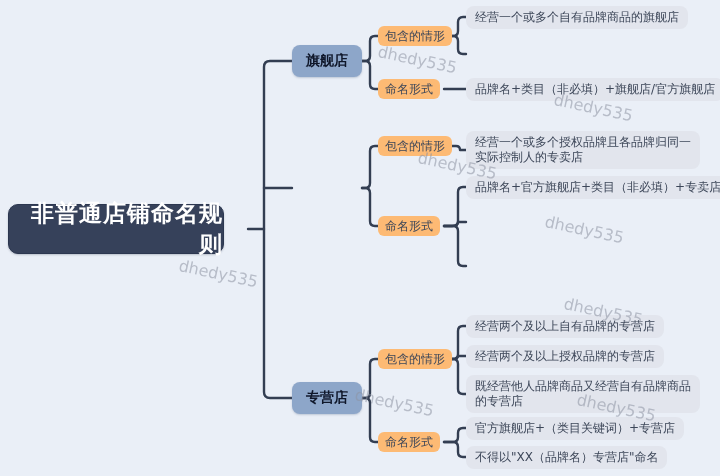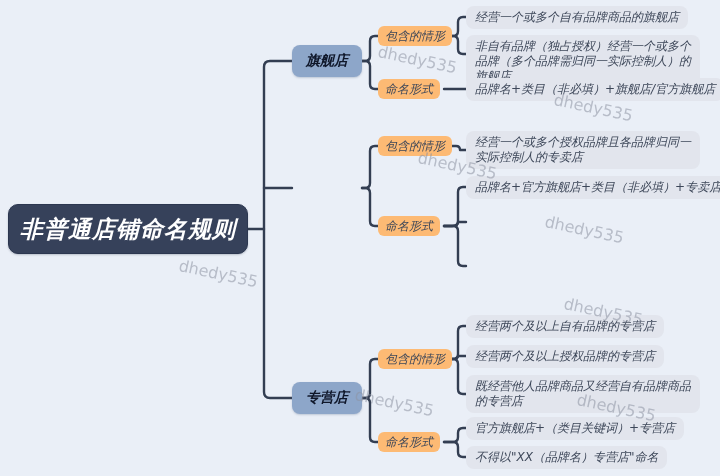--- a/index.html
+++ b/index.html
@@ -3,27 +3,28 @@
 <meta charset="utf-8">
 <style>
   html,body{margin:0;padding:0;}
   body{
     width:720px;height:476px;overflow:hidden;
     background:#eaeff7;
     font-family:"DejaVu Sans","Liberation Sans",sans-serif;
   }
   #canvas{position:relative;width:720px;height:476px;background:#eaeff7;}
   svg.lines{position:absolute;left:0;top:0;width:720px;height:476px;pointer-events:none;}
-  .node{position:absolute;box-sizing:border-box;font-style:italic;}
+  .node{position:absolute;box-sizing:border-box;}
   .root{
-    left:8px;top:204px;width:240px;height:50px;
+    left:8px;top:204px;width:216px;height:50px;
     background:#36415a;border:1px solid #2c3750;border-radius:10px;
     color:#ffffff;font-size:23px;font-weight:bold;letter-spacing:1px;
     display:flex;align-items:center;justify-content:center;
     box-shadow:0 1px 2px rgba(40,50,70,.25);
+    text-align:right;
   }
   .branch{
     left:292px;width:70px;height:32px;
     background:#8da6c9;border-radius:8px;
     color:#0f172a;font-size:14px;font-weight:bold;
     display:flex;align-items:center;justify-content:center;
     box-shadow:0 1px 2px rgba(90,110,140,.3);
   }
   .sub{
     left:378px;height:20px;
@@ -82,21 +83,20 @@
   </svg>
 
   <div class="node root">非普通店铺命名规则</div>
 
   <div class="node branch" style="top:45px">旗舰店</div>
   <div class="node branch" style="top:382px">专营店</div>
 
   <div class="node sub" style="top:26px">包含的情形</div>
   <div class="node sub" style="top:79px">命名形式</div>
   <div class="node leaf" style="top:6px">经营一个或多个自有品牌商品的旗舰店</div>
-  <div class="node leaf w2" style="top:35px">非自有品牌（独占授权）经营一个或多个品牌（多个品牌需归同一实际控制人）的旗舰店</div>
   <div class="node leaf" style="top:78px">品牌名+类目（非必填）+旗舰店/官方旗舰店</div>
 
   <div class="node sub" style="top:136px">包含的情形</div>
   <div class="node sub" style="top:216px">命名形式</div>
   <div class="node leaf w2" style="top:131px">经营一个或多个授权品牌且各品牌归同一实际控制人的专卖店</div>
   <div class="node leaf" style="top:176px">品牌名+官方旗舰店+类目（非必填）+专卖店</div>
 
   <div class="node sub" style="top:349px">包含的情形</div>
   <div class="node sub" style="top:432px">命名形式</div>
   <div class="node leaf" style="top:315px">经营两个及以上自有品牌的专营店</div>

